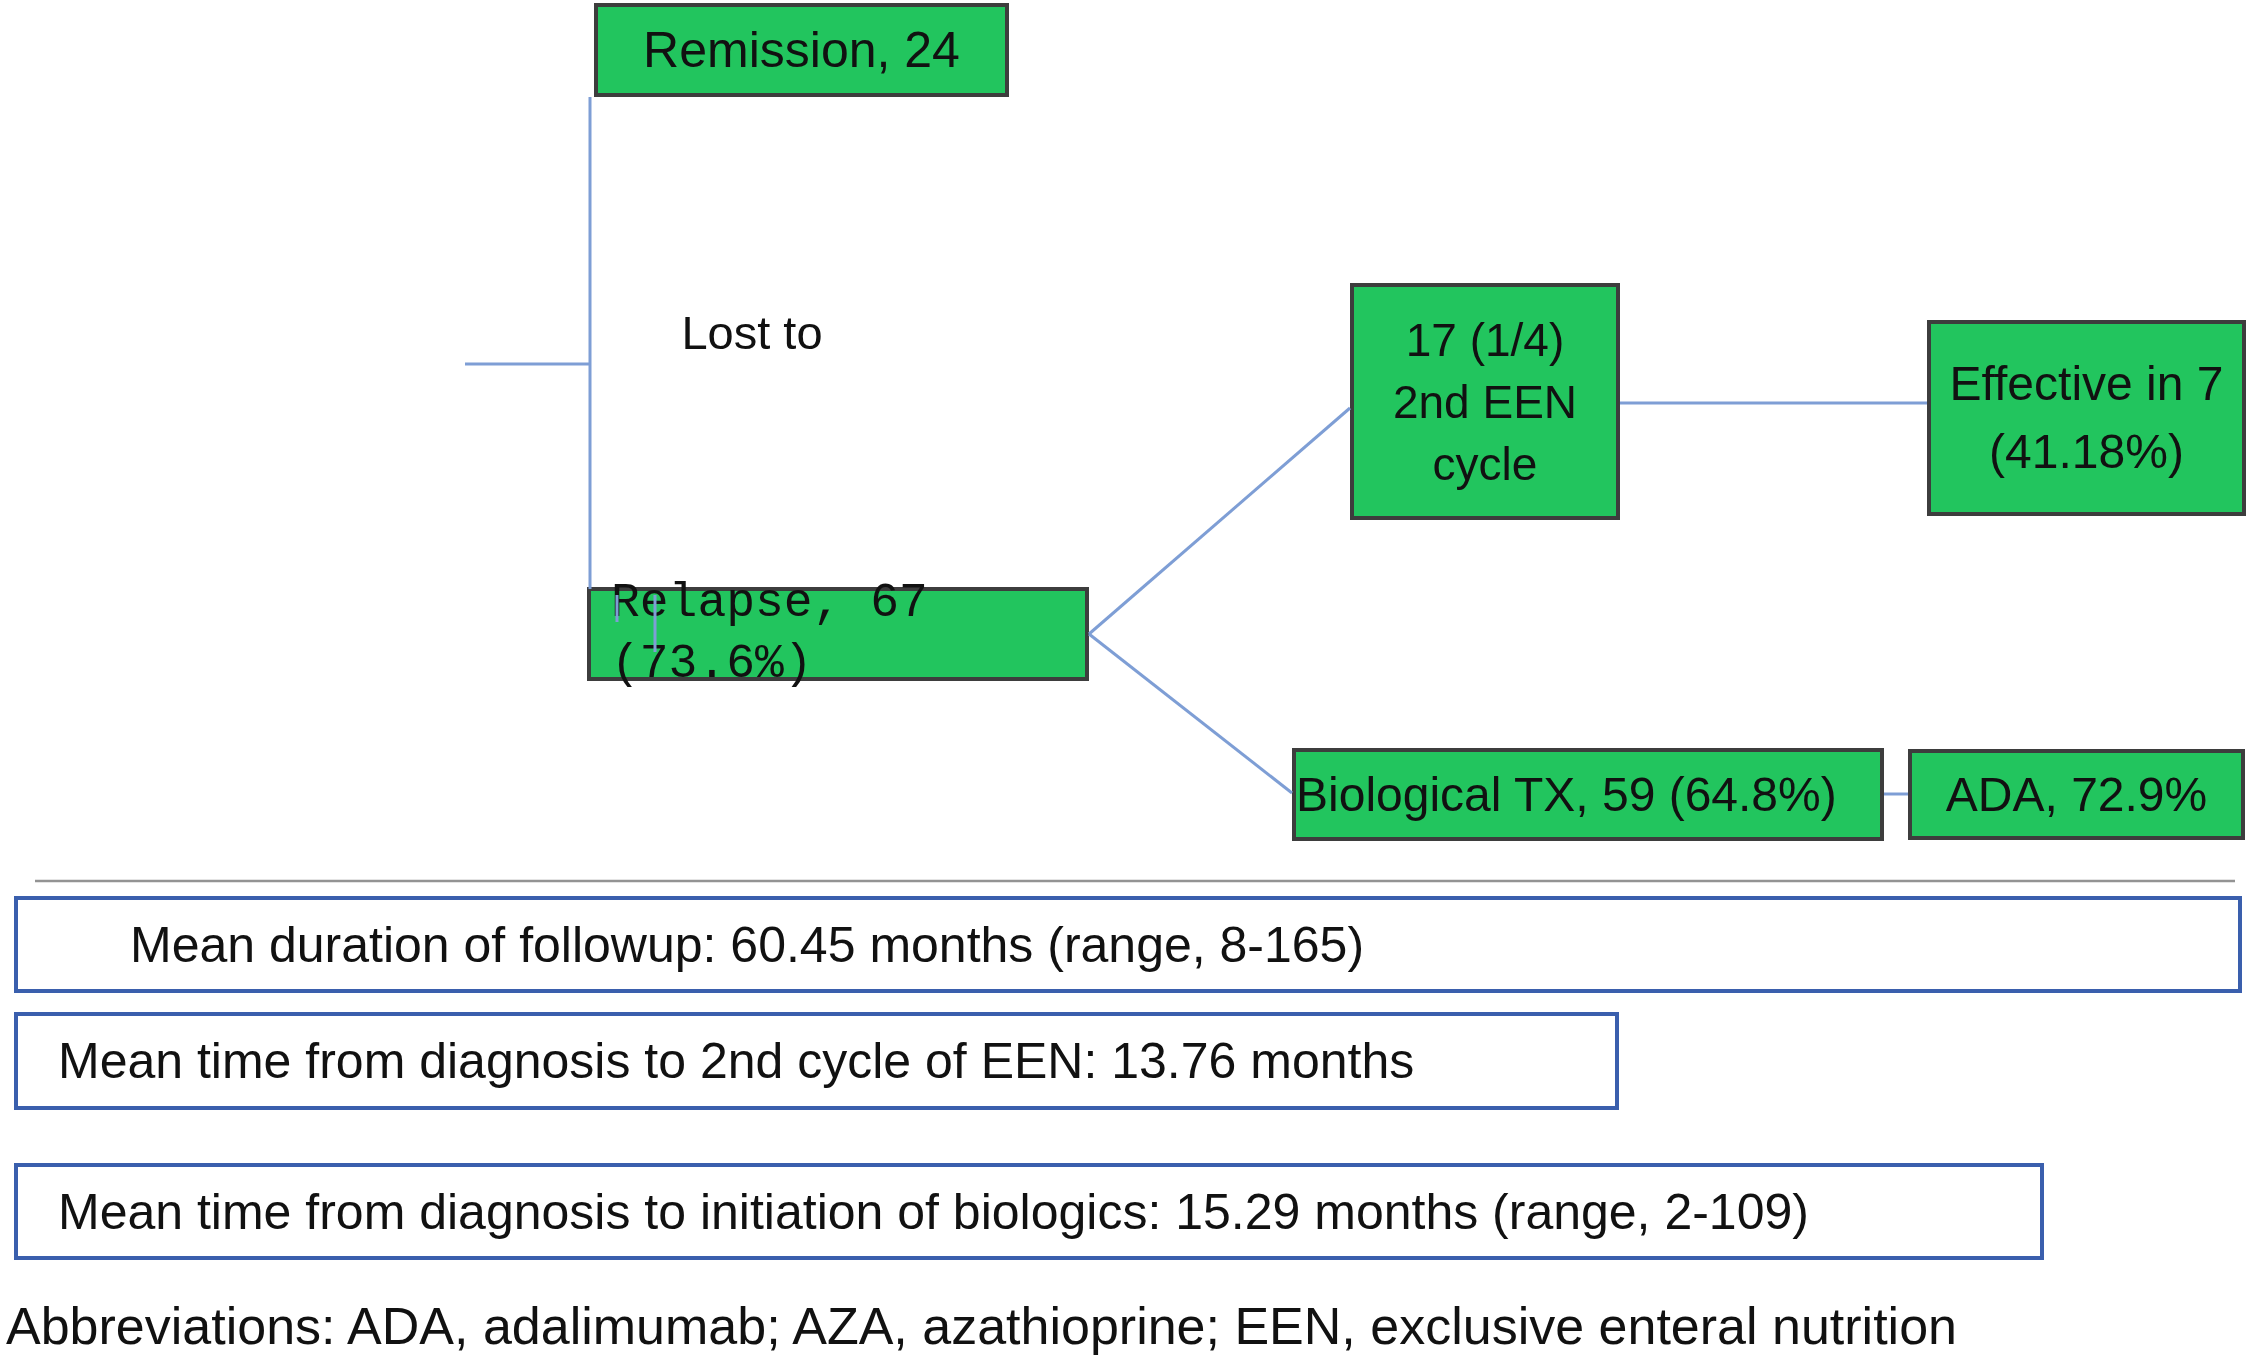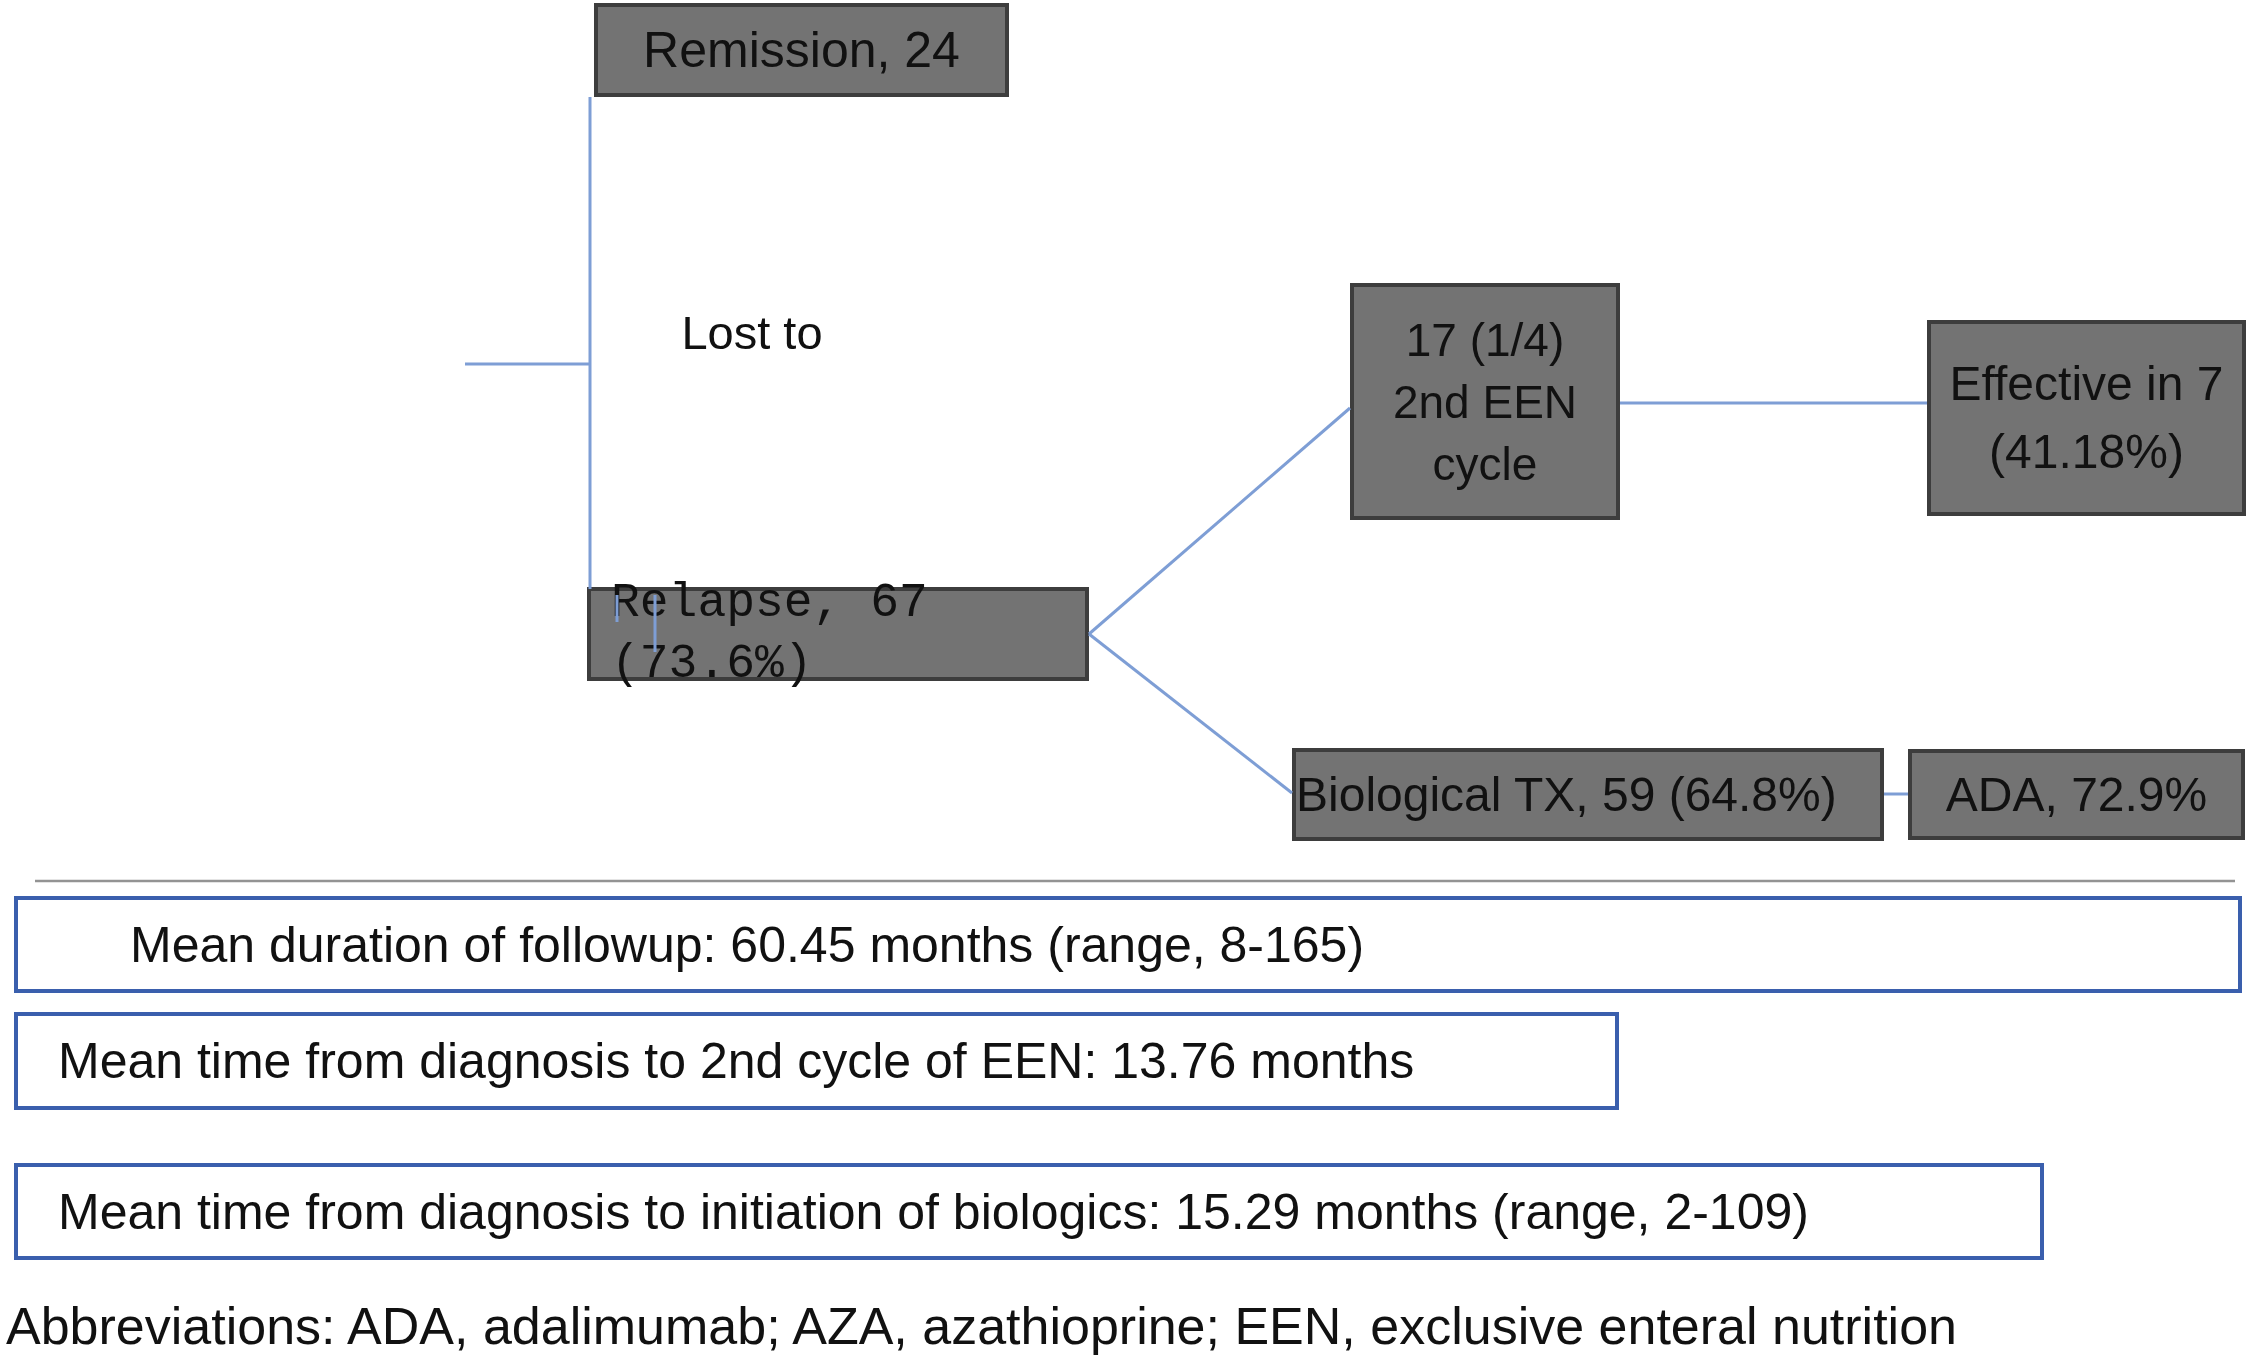--- a/index.html
+++ b/index.html
@@ -25,21 +25,21 @@
     z-index: 3;
   }
   .connector { stroke: var(--connector-blue, #7e9ed5); stroke-width: 3; fill: none; }
   .artifact  { stroke: #4d4d4d; stroke-width: 2.5; opacity: 0.6; }
 
   
   .fbox {
     position: absolute;
     box-sizing: border-box;
     border: 4px solid var(--box-border-gray, #3d3d3d);
-    background: #737373;
+    background: #22c55e;
     display: flex;
     flex-direction: column;
     align-items: center;
     justify-content: center;
     text-align: center;
     z-index: 2;
     line-height: 1.28;
   }
   .fbox.left-align {
     flex-direction: row;

